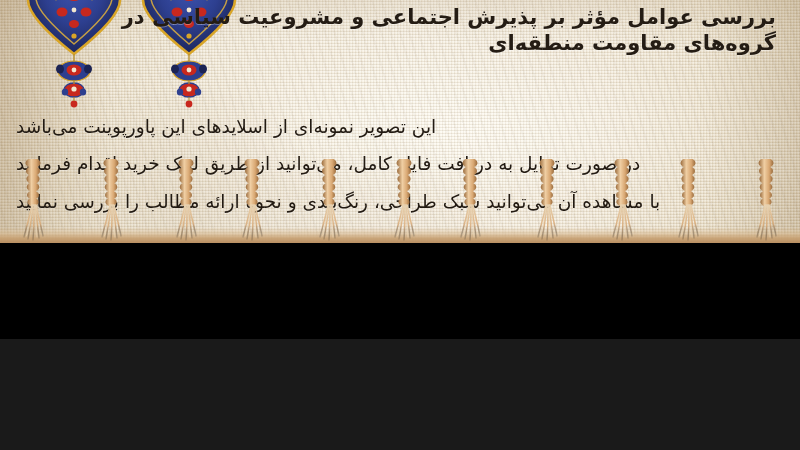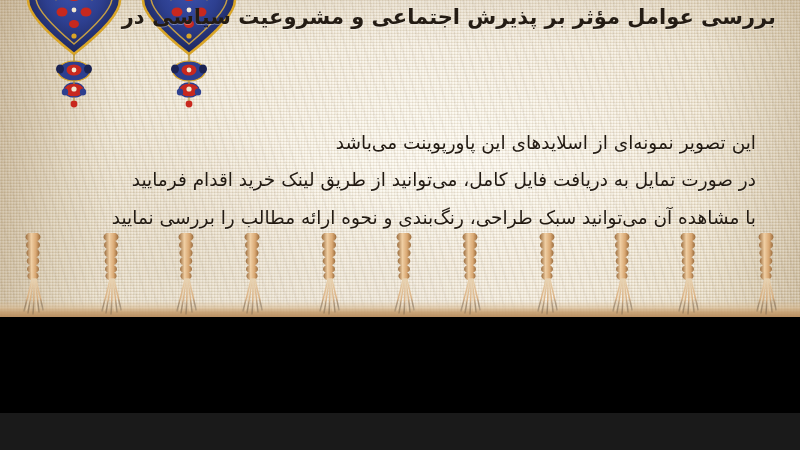--- a/index.html
+++ b/index.html
@@ -4,21 +4,21 @@
 <title>Persian Presentation Slide</title>
 <style>
   html, body {
     margin: 0;
     padding: 0;
     background: #1a1a1a;
   }
   #slide {
     position: relative;
     width: 800px;
-    height: 413px;
+    height: 339px;
     overflow: hidden;
     font-family: "DejaVu Sans", "Liberation Sans", sans-serif;
     background-color: #ece2cf;
     direction: rtl;
   }
 
   
   .bg-base {
     position: absolute;
     inset: 0;
@@ -106,24 +106,23 @@
     letter-spacing: 0;
     white-space: nowrap;
     text-shadow: 0 1px 0 rgba(255,255,255,0.32);
   }
   .title-line.line-2 {
     padding-left: 0;
   }
   .body-block {
     position: absolute;
     top: 108px;
-    right: 44px;
+    right: 28px;
     width: 756px;
-    text-align: right;
-    margin-top: 16px;
+    text-align: left;
   }
   .body-line {
     font-size: 18.5px;
     font-weight: 400;
     color: #221a12;
     line-height: 2.02;
     white-space: nowrap;
     text-shadow: 0 1px 0 rgba(255,255,255,0.28);
   }
 
@@ -303,20 +302,21 @@
       <line x1="54" y1="98" x2="54" y2="106" stroke="#b8902c" stroke-width="1.4"></line>
       <line x1="54" y1="124" x2="54" y2="128" stroke="#b8902c" stroke-width="1.2"></line>
       <line x1="54" y1="141" x2="54" y2="145" stroke="#b8902c" stroke-width="1.1"></line>
     </svg>
   </div>
 
   <div class="text-layer">
 
     <div class="title-block">
       <div class="title-line line-1">بررسی عوامل مؤثر بر پذیرش اجتماعی و مشروعیت سیاسی در</div>
+      <div class="title-line line-2">گروه‌های مقاومت منطقه‌ای</div>
     </div>
 
     <div class="body-block">
       <div class="body-line">این تصویر نمونه‌ای از اسلایدهای این پاورپوینت می‌باشد</div>
       <div class="body-line">در صورت تمایل به دریافت فایل کامل، می‌توانید از طریق لینک خرید اقدام فرمایید</div>
       <div class="body-line">با مشاهده آن می‌توانید سبک طراحی، رنگ‌بندی و نحوه ارائه مطالب را بررسی نمایید</div>
     </div>
 
   </div>
 

